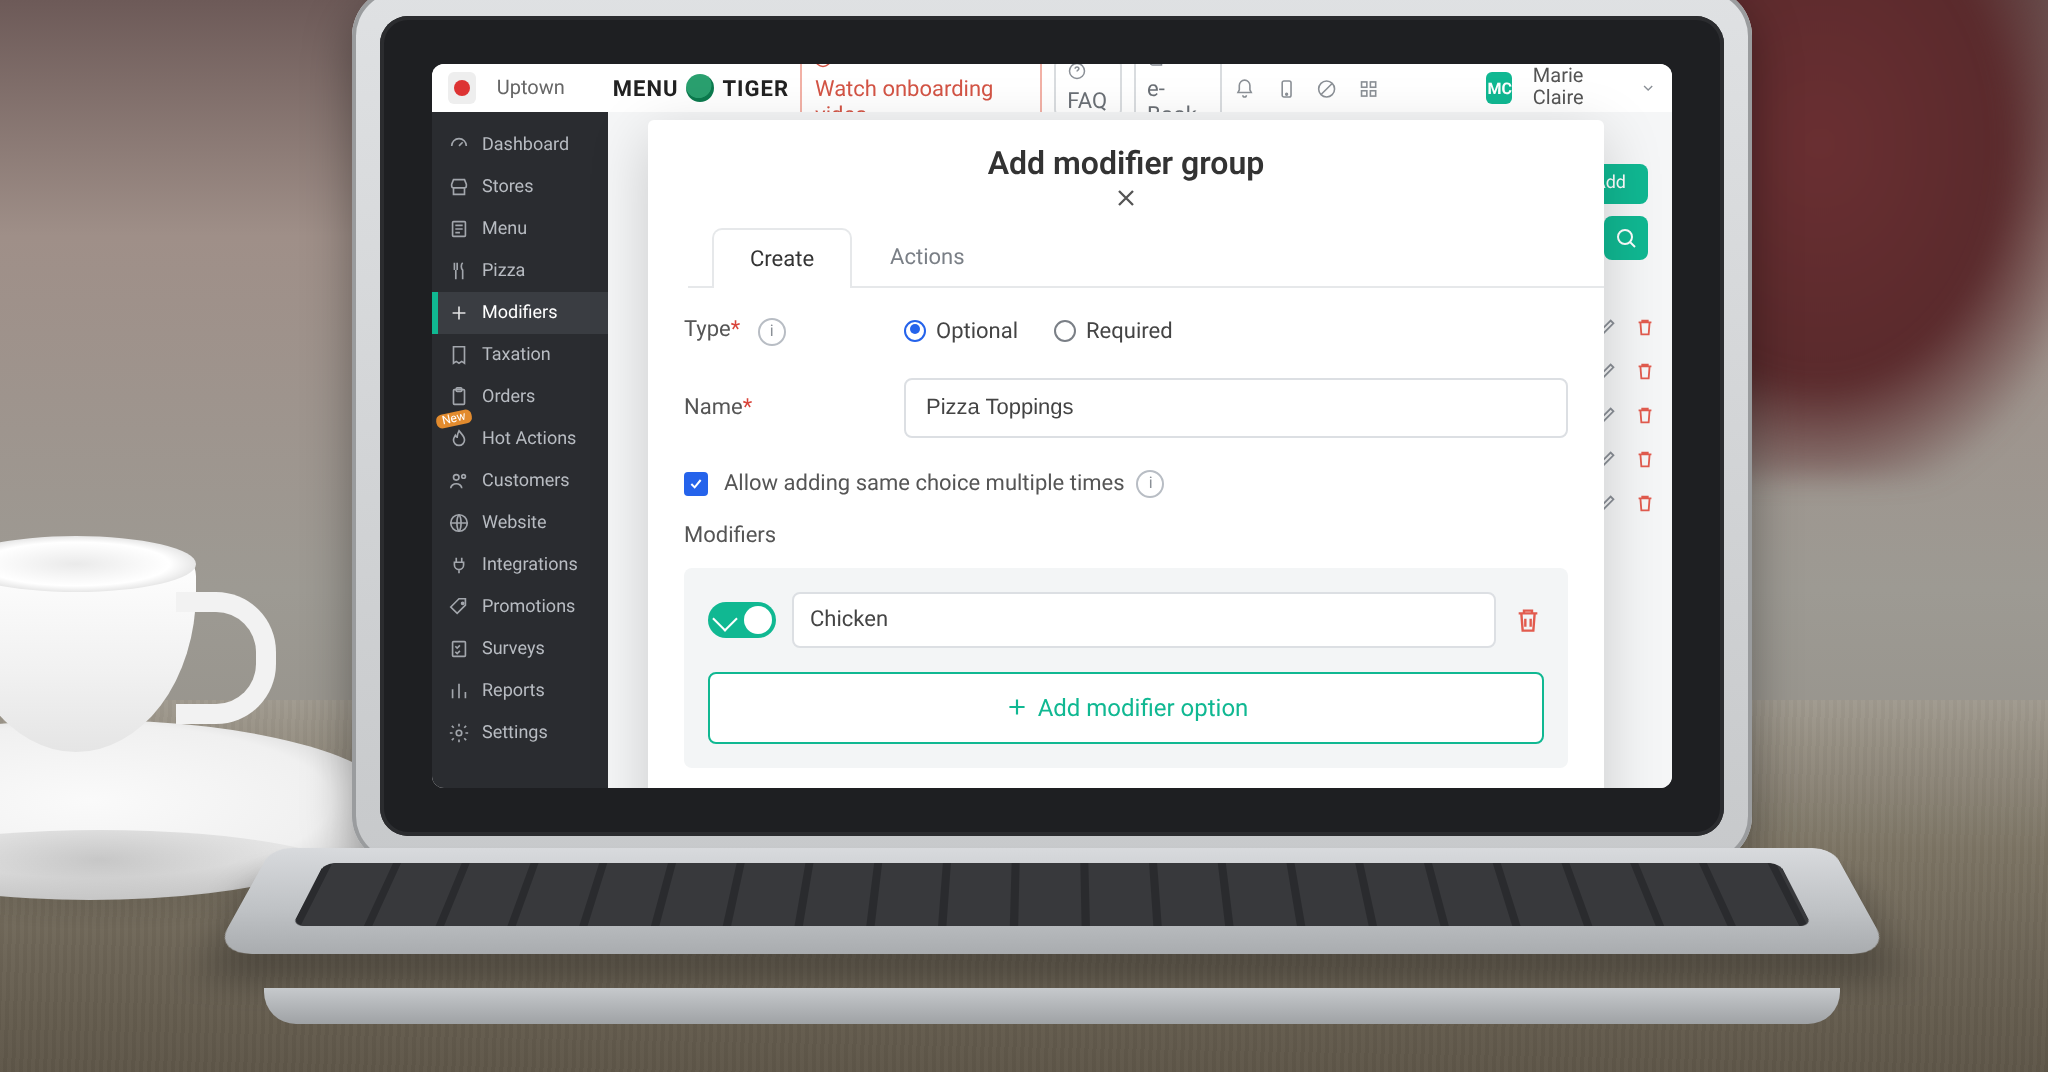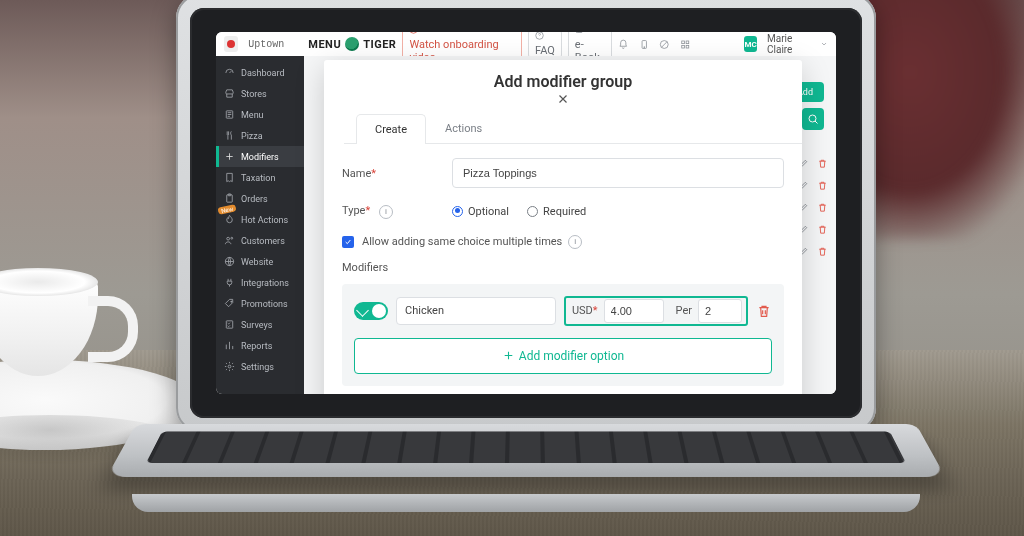--- a/index.html
+++ b/index.html
@@ -24,21 +24,21 @@
   .screen{position:absolute;left:26px;top:24px;right:26px;bottom:24px;border-radius:6px;background:#f5f6f7;overflow:hidden;}
   .kb-deck{position:absolute;left:-40px;top:430px;width:780px;height:80px;background:linear-gradient(180deg,#d8dadd 0%,#bfc2c5 60%,#a9acaf 100%);border-radius:10px 10px 18px 18px;transform:perspective(900px) rotateX(52deg);transform-origin:top center;box-shadow:0 20px 20px rgba(0,0,0,.25);}
   .kb-deck::before{content:"";position:absolute;left:30px;right:30px;top:12px;height:48px;border-radius:6px;background:#2a2b2e;}
   .kb-deck::after{content:"";position:absolute;left:30px;right:30px;top:12px;height:48px;border-radius:6px;background:repeating-linear-gradient(90deg,#2a2b2e 0 4px,#3a3b3e 4px 34px),repeating-linear-gradient(0deg,rgba(0,0,0,0) 0 9px,#2a2b2e 9px 12px);mix-blend-mode:normal;opacity:.9;}
   .deck-edge{position:absolute;left:-44px;top:500px;width:788px;height:18px;background:linear-gradient(180deg,#c6c9cc,#9fa2a5);border-radius:0 0 16px 16px;}
   
   .app{position:absolute;inset:0;font-size:10.5px;color:#333;}
   .topbar{position:absolute;left:0;right:0;top:0;height:24px;background:#fff;border-bottom:1px solid #e6e8ea;display:flex;align-items:center;gap:6px;padding:0 8px;}
   .logo-sq{width:16px;height:16px;border-radius:3px;background:#eee;display:flex;align-items:center;justify-content:center;}
   .logo-sq::after{content:"";width:8px;height:8px;border-radius:50%;background:#d33;}
-  .uptown{font-size:10px;color:#666;margin-left:4px;font-family:Liberation Mono, monospace;}
+  .uptown{font-size:10px;color:#666;margin-left:4px;}
   .brand{display:flex;align-items:center;gap:4px;font-weight:700;font-size:11px;letter-spacing:.5px;color:#222;margin-left:18px;}
   .brand .tiger{width:14px;height:14px;border-radius:50%;background:radial-gradient(circle at 45% 40%, #2aa06f 55%, #0c7a4e 58%);} 
   .pill{display:flex;align-items:flex-start;gap:4px;border:1px solid #f2b1a6;color:#d35445;border-radius:4px;padding:1px 6px;font-size:11px;flex-direction:column;}
   .pill.gray{border-color:#d9dcdf;color:#6a6f75;}
   .top-r{margin-left:auto;display:flex;align-items:center;gap:10px;color:#8b9096;}
   .avatar{width:16px;height:16px;border-radius:3px;background:#10b892;color:#fff;font-size:8px;display:flex;align-items:center;justify-content:center;font-weight:700;margin-left:44px;}
   .uname{font-size:10px;color:#555;}
   
   .sidebar{position:absolute;left:0;top:24px;bottom:0;width:88px;background:#2a2c30;color:#b8bcc2;padding-top:6px;}
   .sb-item{display:flex;align-items:center;gap:6px;padding:5px 8px;font-size:9px;white-space:nowrap;position:relative;}
@@ -354,58 +354,52 @@
                       <path d="M6 6l12 12M18 6L6 18"></path>
                     </svg>
                 </div>
               </div>
               <div class="tabs">
                 <div class="tab active">Create</div>
                 <div class="tab">Actions</div>
               </div>
               <div class="m-body">
                 <div class="frow">
-                  <div class="flabel"><span>Name</span><span class="req">*</span></div>
-                  <input class="tinput" value="Pizza Toppings" style="">
-                </div>
-                <div class="frow">
                   <div class="flabel"><span>Type</span><span class="req">*</span> <span class="inforing">i</span></div>
                   <div class="radios">
                     <label class="radio">
                         <span class="rdot checked"></span>
                         <span>Optional</span>
                       </label>
                     <label class="radio">
                         <span class="rdot"></span>
                         <span>Required</span>
                       </label>
                   </div>
                 </div>
+                <div class="frow">
+                  <div class="flabel"><span>Name</span><span class="req">*</span></div>
+                  <input class="tinput" value="Pizza Toppings" style="">
+                </div>
                 <div class="frow" style="margin-bottom:12px;">
                   <span class="chk">
                       <svg viewBox="0 0 24 24" fill="none" stroke="#fff" stroke-width="3">
                         <path d="M5 12l5 5 9-11"></path>
                       </svg>
                     </span>
                   <span style="font-size:11px;color:#555;">Allow adding same choice multiple times</span>
                   <span class="inforing">i</span>
                 </div>
                 <div class="section-label">Modifiers</div>
                 <div class="mod-area">
                   <div class="mod-row">
                     <div class="toggle"></div>
                     <div class="mod-name">
                         <span>Chicken</span>
                       </div>
-                    <div class="price-wrap">
-                      <span class="lbl"><span>USD</span><span class="req">*</span></span>
-                      <input value="4.00" style="">
-                      <span class="per">Per</span>
-                      <input class="qty" value="2" style="">
-                    </div>
                     <span class="trash">
                       <svg viewBox="0 0 24 24" width="16" height="16" fill="none" stroke="currentColor" stroke-width="1.8">
                           <path d="M5 7h14M9 7V5h6v2M7 7l1 13h8l1-13M10 11v6M14 11v6"></path>
                         </svg>
                     </span>
                   </div>
                   <div class="add-opt">
                     <svg width="13" height="13" viewBox="0 0 24 24" fill="none" stroke="currentColor" stroke-width="2">
                         <path d="M12 5v14M5 12h14"></path>
                       </svg>

